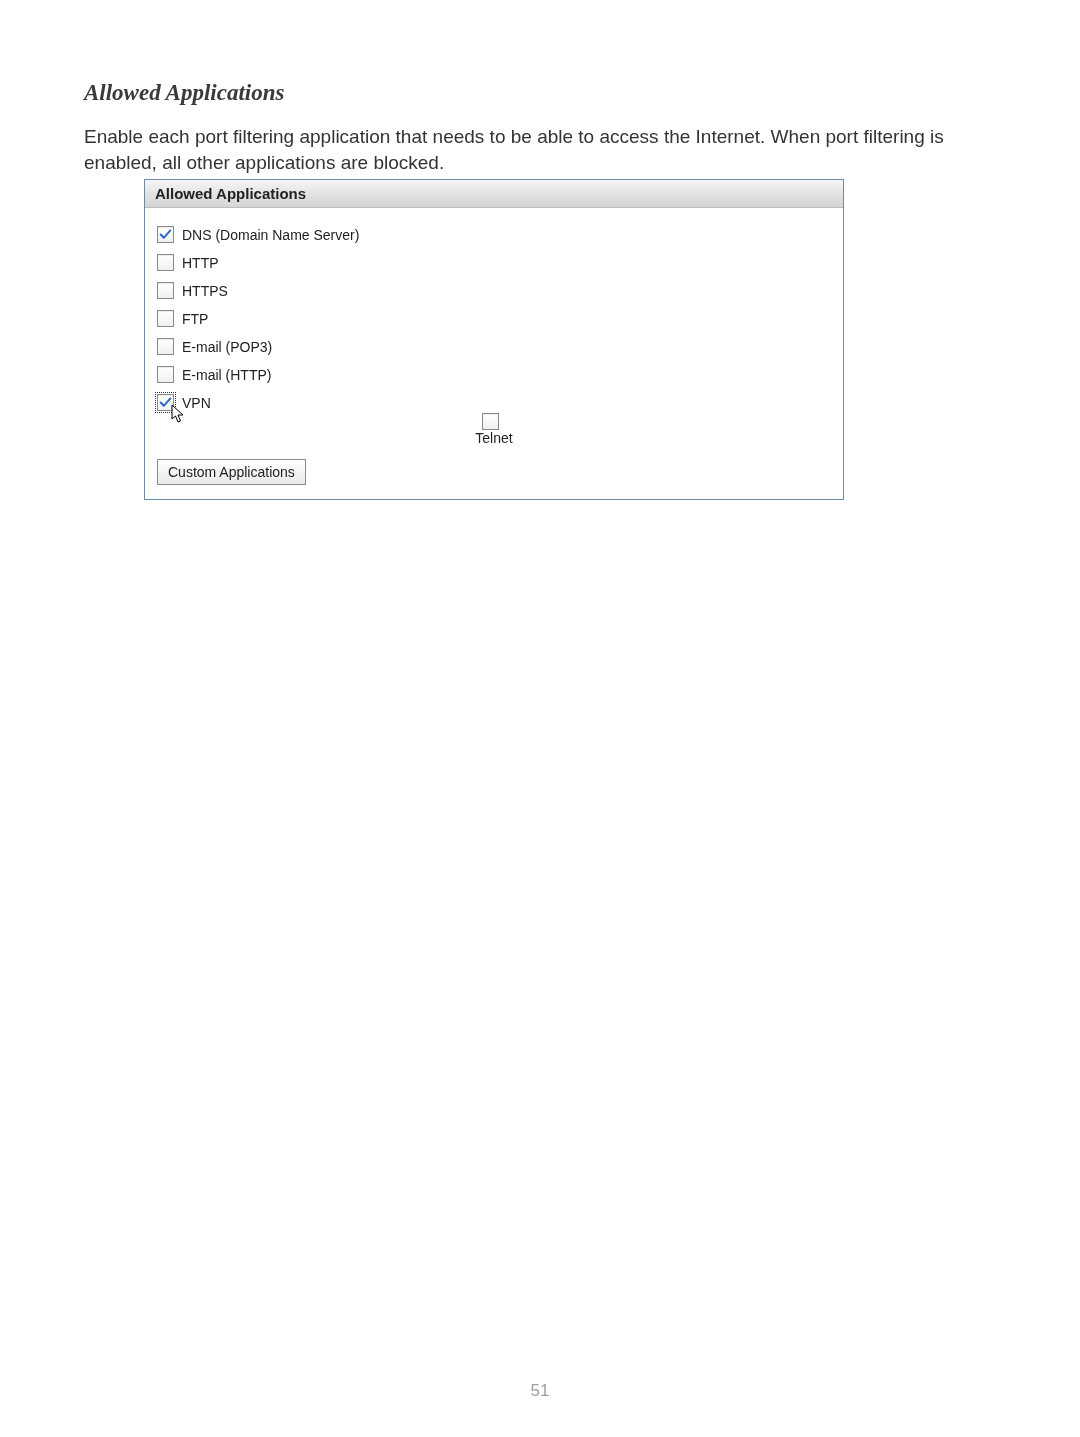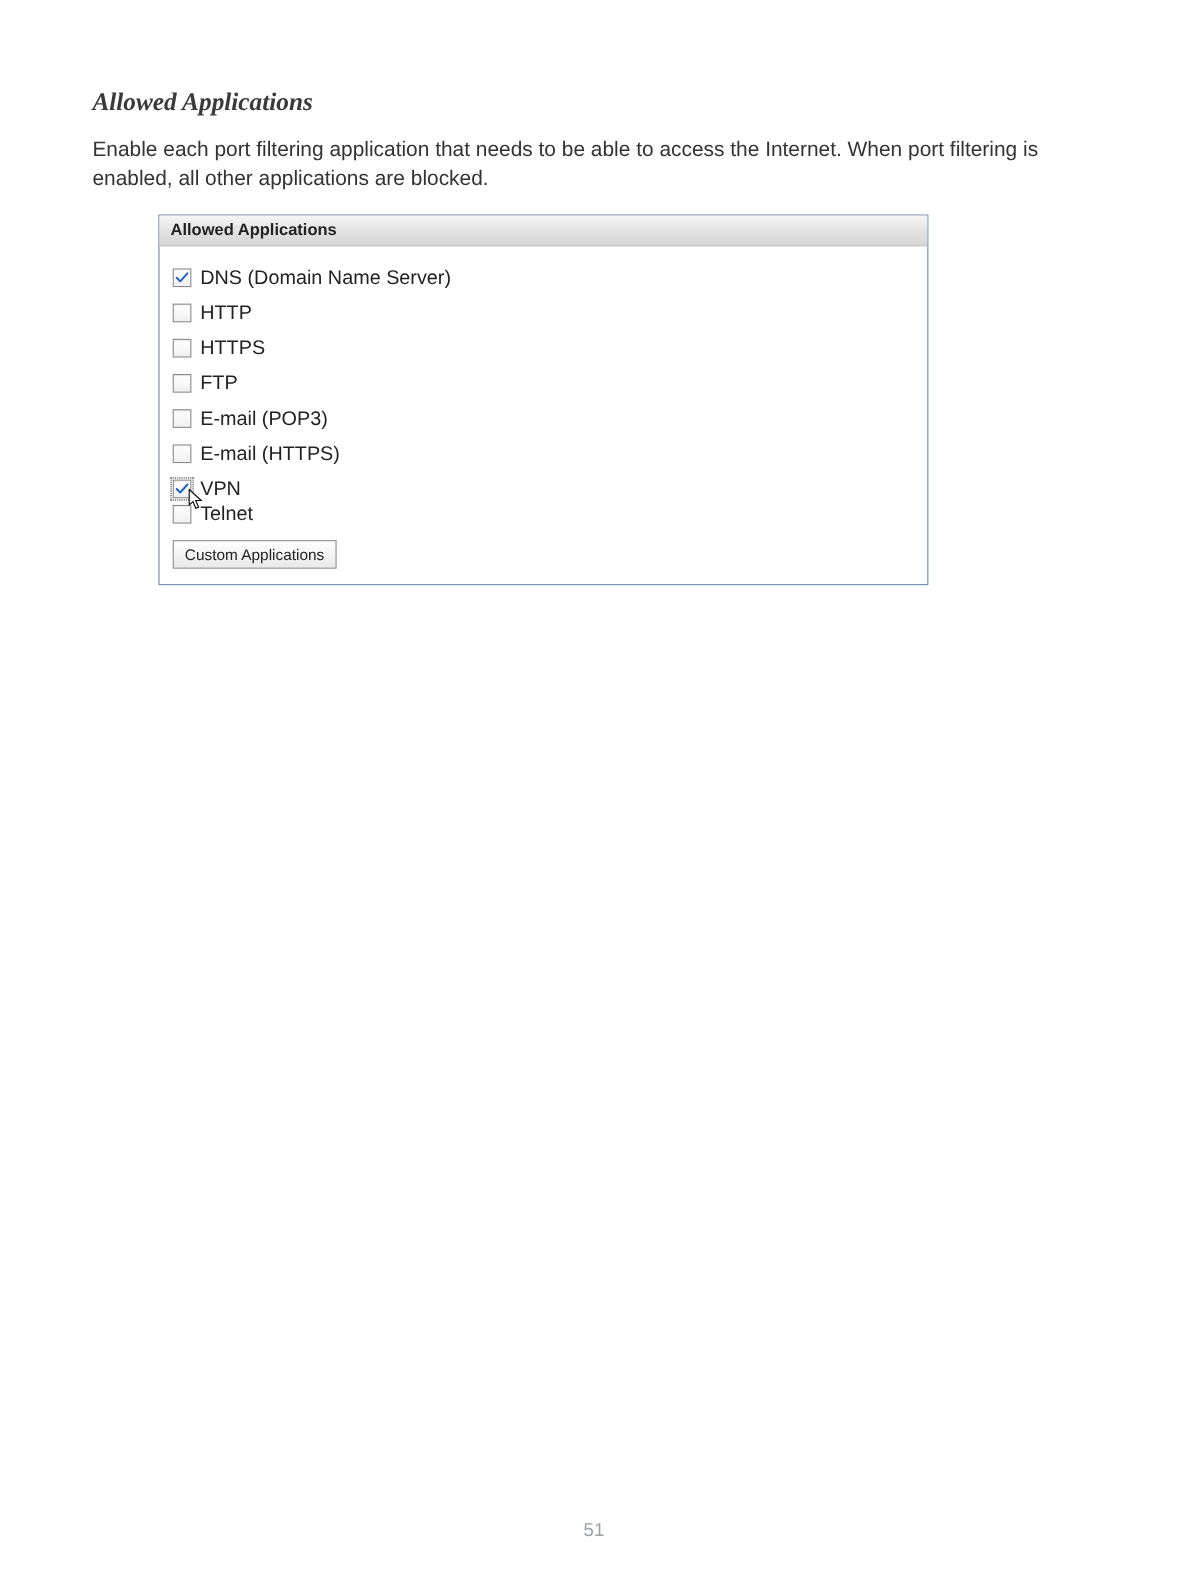--- a/index.html
+++ b/index.html
@@ -19,21 +19,21 @@
       font-weight: bold;
       font-size: 23px;
       color: #3a3a3a;
       margin-bottom: 18px;
       font-family: Georgia, 'Times New Roman', serif;
     }
     .section-desc {
       font-size: 19px;
       color: #333;
       line-height: 1.35;
-      margin-bottom: 20px;
+      margin-bottom: 4px;
     }
     .panel {
       margin-left: 60px;
       width: 700px;
       border: 1px solid #6d8aa8;
       background: #ffffff;
     }
     .panel-header {
       background: linear-gradient(to bottom, #f6f6f6 0%, #e3e3e3 50%, #d5d5d5 100%);
       border-bottom: 1px solid #bcbcbc;
@@ -43,21 +43,21 @@
       color: #222;
     }
     .panel-body {
       padding: 14px 12px 14px 12px;
     }
     .check-row {
       display: flex;
       align-items: center;
       padding: 4px 0 4px 0;
       margin-bottom: 3px;
-      font-size: 18px;
+      font-size: 14px;
       color: #222;
     }
     .checkbox {
       width: 17px;
       height: 17px;
       border: 1px solid #8a8a8a;
       background: linear-gradient(to bottom, #ffffff 0%, #f0f0f0 100%);
       margin-right: 8px;
       display: inline-flex;
       align-items: center;
@@ -75,20 +75,21 @@
     .checkbox.focus {
       outline: 1px dotted #333;
       outline-offset: 1px;
     }
     .row-vpn {
       margin-bottom: -2px;
       text-align: right;
     }
     .row-telnet {
       padding-top: 0;
+      flex-direction: column;
     }
     .btn {
       display: inline-block;
       border: 1px solid #8a8a8a;
       background: linear-gradient(to bottom, #ffffff 0%, #e9e9e9 100%);
       padding: 4px 10px;
       font-size: 14px;
       color: #222;
       margin-top: 6px;
       cursor: pointer;
@@ -155,21 +156,21 @@
         <span class="checkbox">
           
         </span>
         <span>E-mail (POP3)</span>
       </div>
 
       <div class="check-row">
         <span class="checkbox">
           
         </span>
-        <span>E-mail (HTTPS)</span>
+        <span>E-mail (HTTP)</span>
       </div>
 
       <div class="check-row row-vpn" style="position:relative;">
         <span class="checkbox checked focus">
           <svg viewBox="0 0 16 16">
               <path d="M2 8 L6 12 L14 3" stroke="#2060c0" stroke-width="2.2" fill="none" stroke-linecap="round" stroke-linejoin="round"></path>
             </svg>
         </span>
         <span>VPN</span>
         <svg class="cursor-arrow" viewBox="0 0 16 22" style="left:14px; top:14px;">

